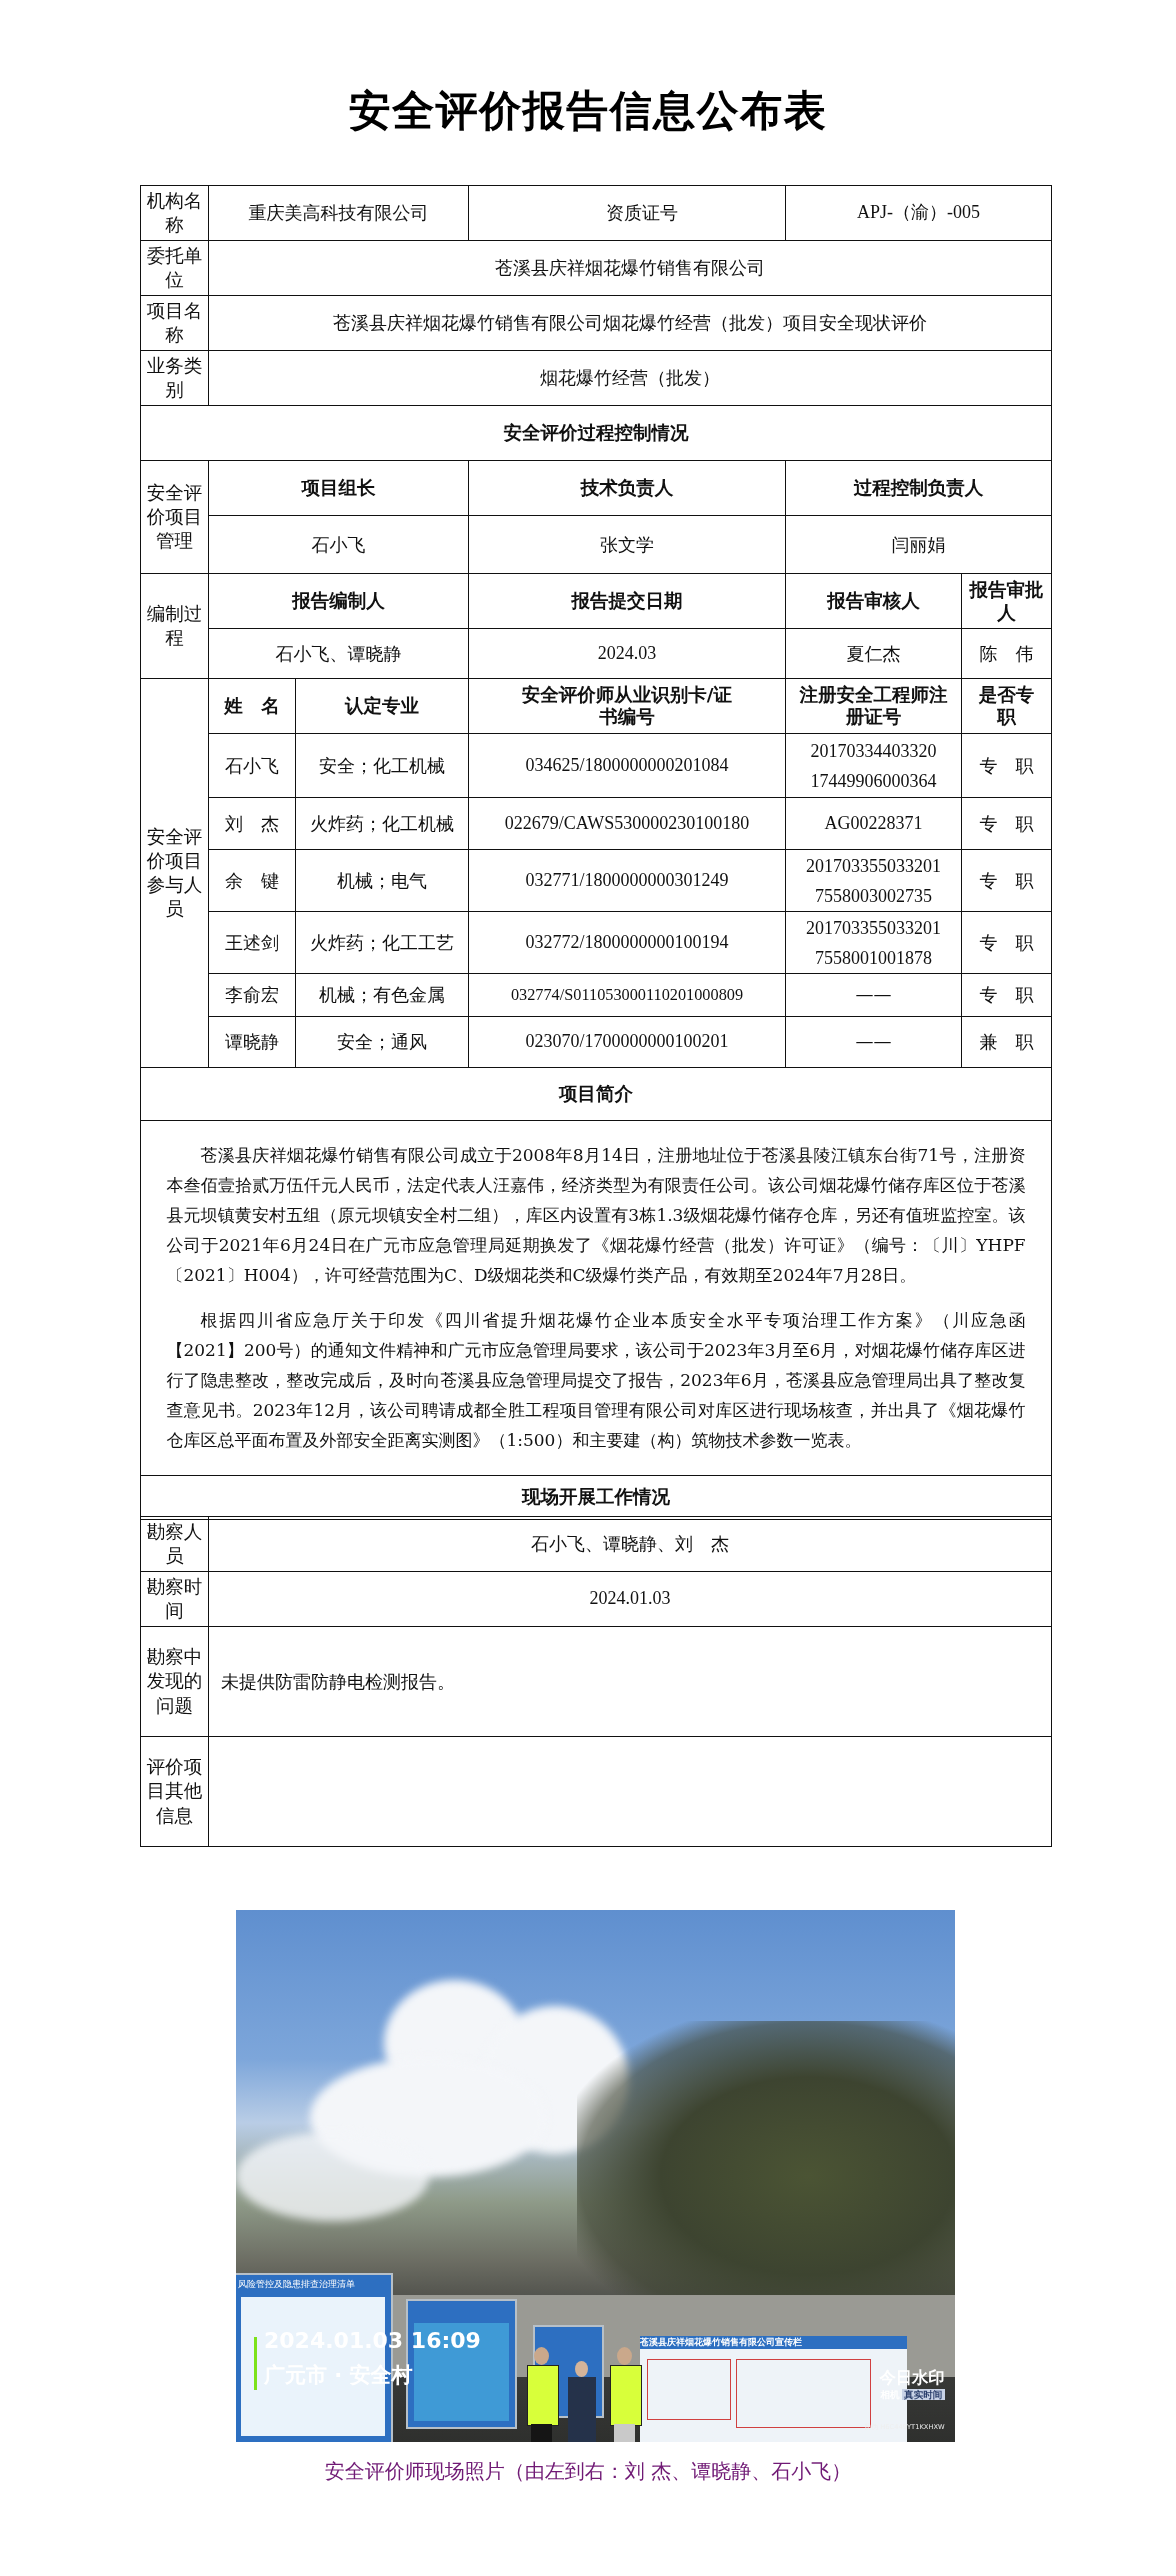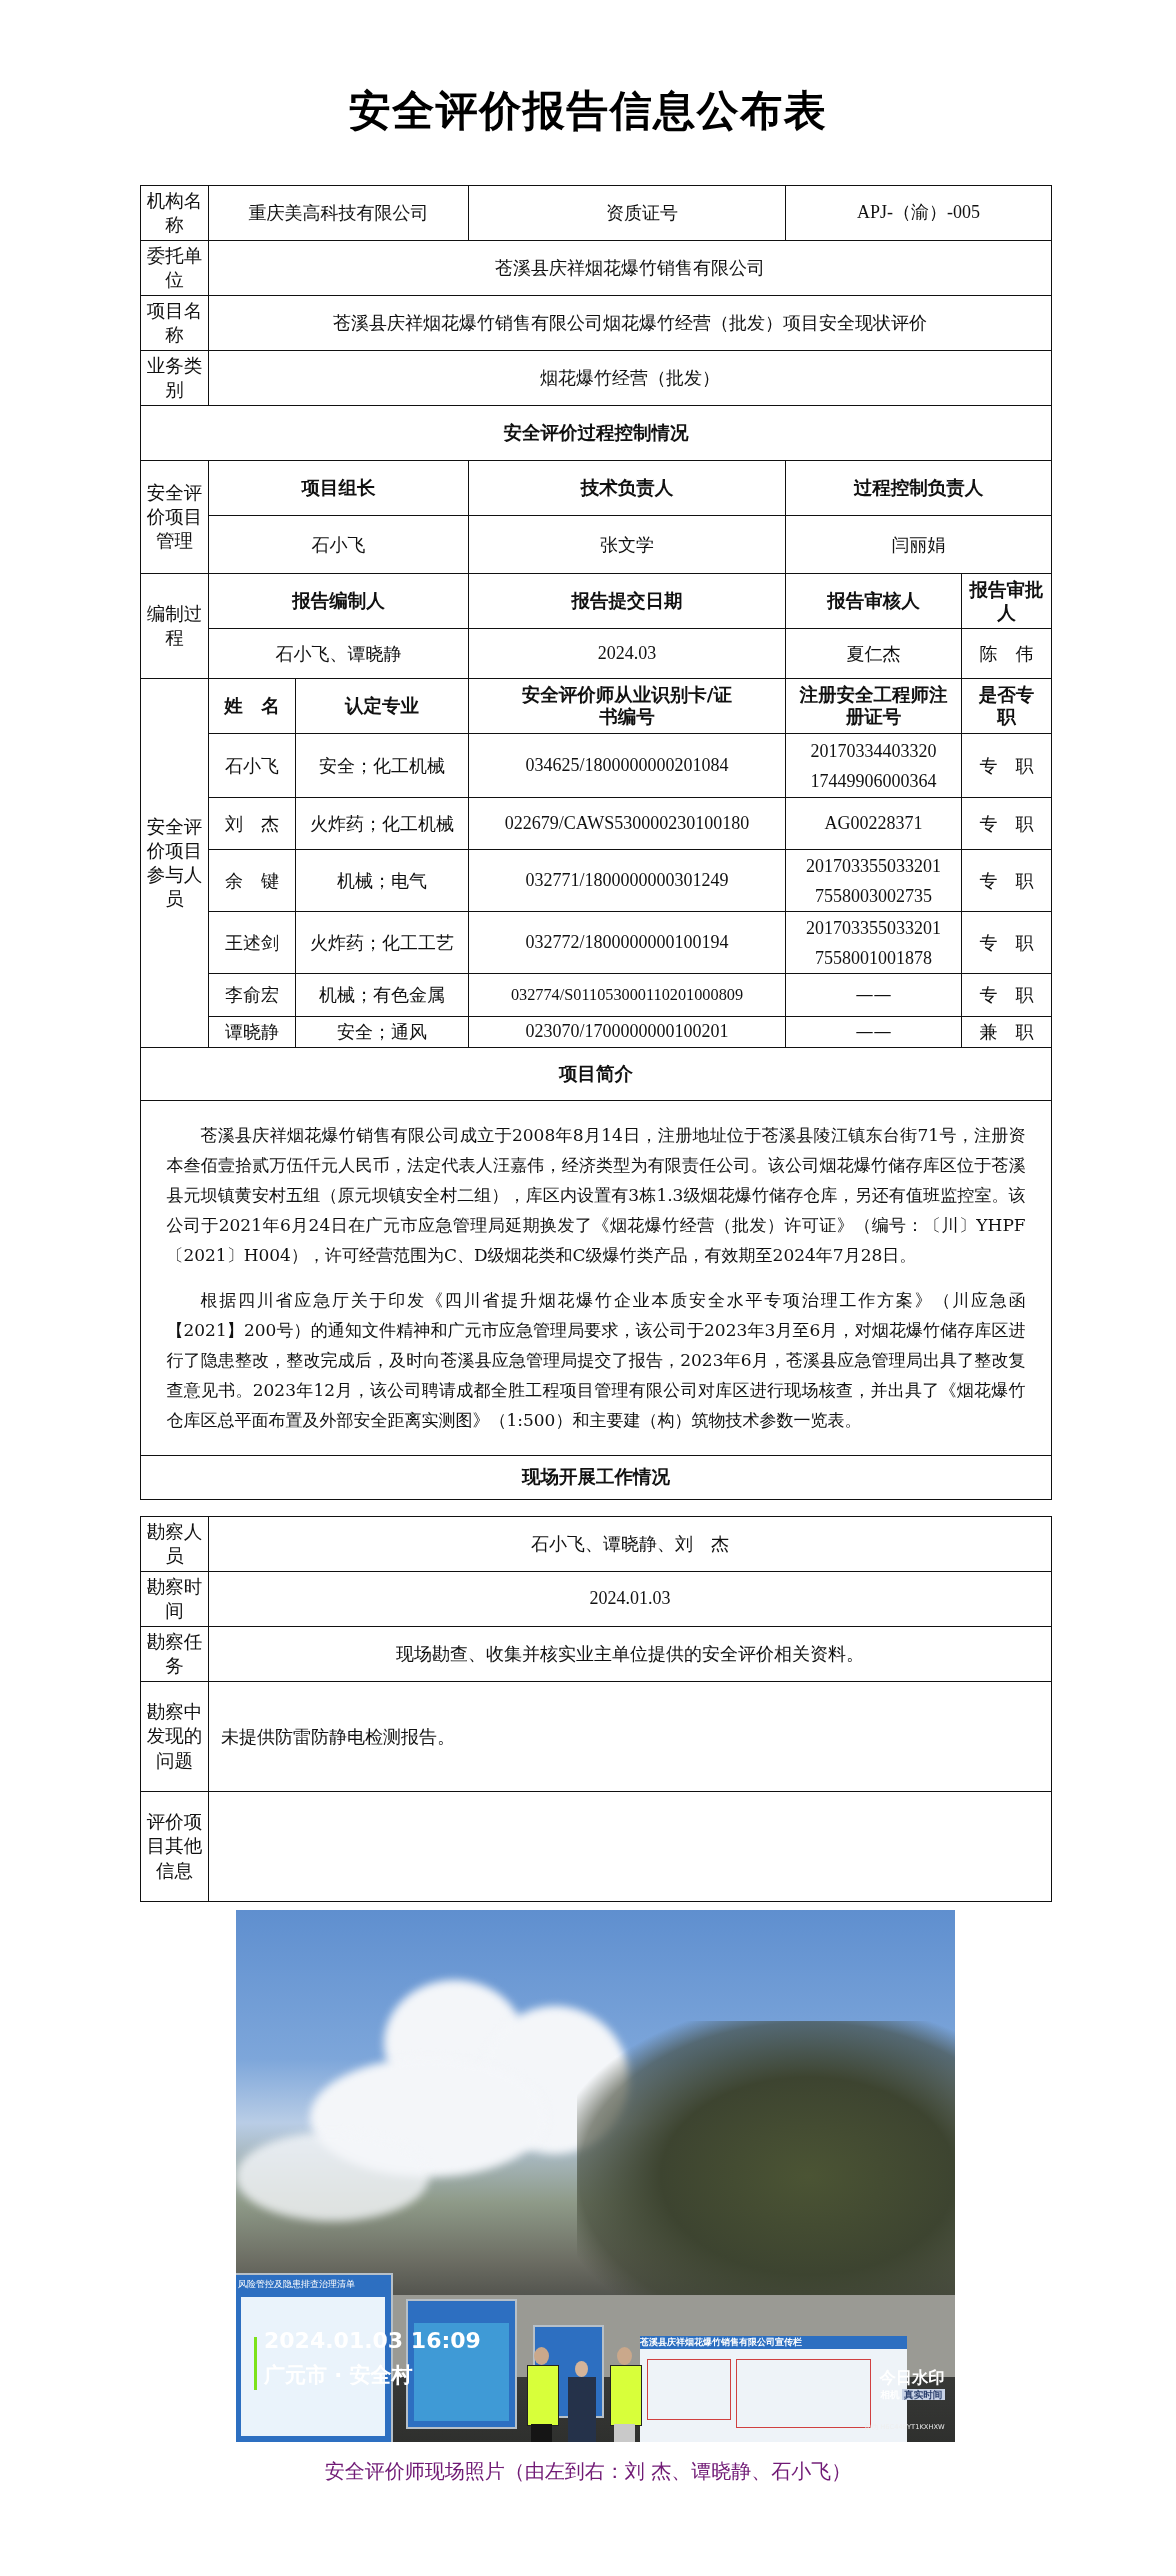--- a/index.html
+++ b/index.html
@@ -148,21 +148,21 @@
     </td>
     <td>专　职</td>
   </tr>
   <tr style="height:43px">
     <td>李俞宏</td>
     <td>机械；有色金属</td>
     <td class="num" style="font-size:16.3px">032774/S011053000110201000809</td>
     <td>——</td>
     <td>专　职</td>
   </tr>
-  <tr style="height:31px">
+  <tr style="height:51px">
     <td>谭晓静</td>
     <td>安全；通风</td>
     <td class="num">023070/1700000000100201</td>
     <td>——</td>
     <td>兼　职</td>
   </tr>
 
   <tr style="height:53px">
     <td colspan="6" class="sec">项目简介</td>
   </tr>
@@ -185,24 +185,20 @@
   </colgroup>
   <tbody>
       <tr style="height:55px">
     <td class="lbl">勘察人员</td>
     <td>石小飞、谭晓静、刘　杰</td>
   </tr>
   <tr style="height:55px">
     <td class="lbl">勘察时间</td>
     <td class="num">2024.01.03</td>
   </tr>
-  <tr style="height:55px">
-    <td class="lbl">勘察任务</td>
-    <td>现场勘查、收集并核实业主单位提供的安全评价相关资料。</td>
-  </tr>
   <tr style="height:110px">
     <td class="lbl">勘察中发现的问题</td>
     <td class="left">未提供防雷防静电检测报告。</td>
   </tr>
   <tr style="height:110px">
     <td class="lbl">评价项目其他信息</td>
     <td class="left"></td>
   </tr>
 </tbody>
   </table>

